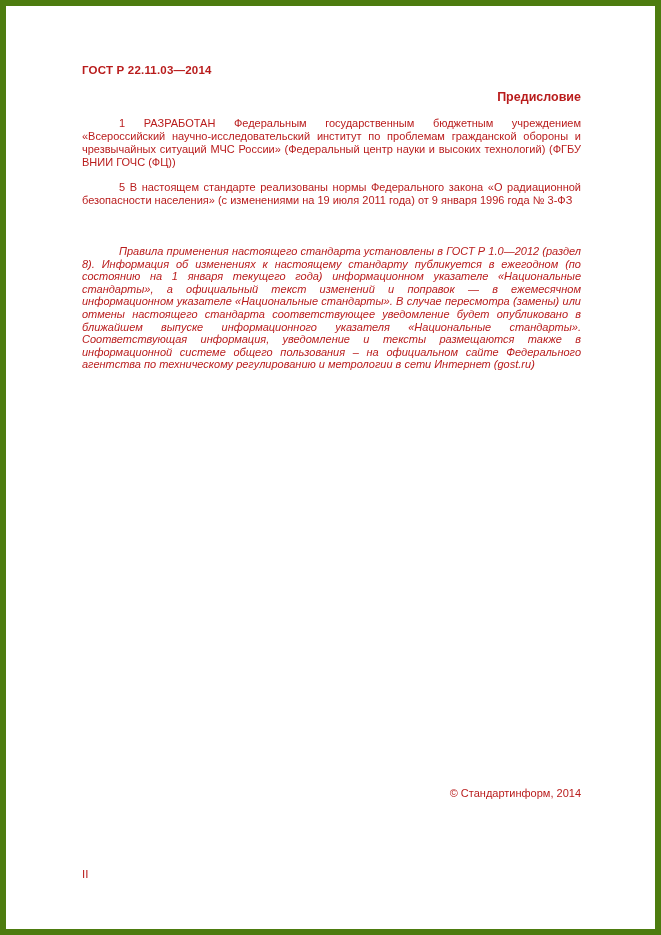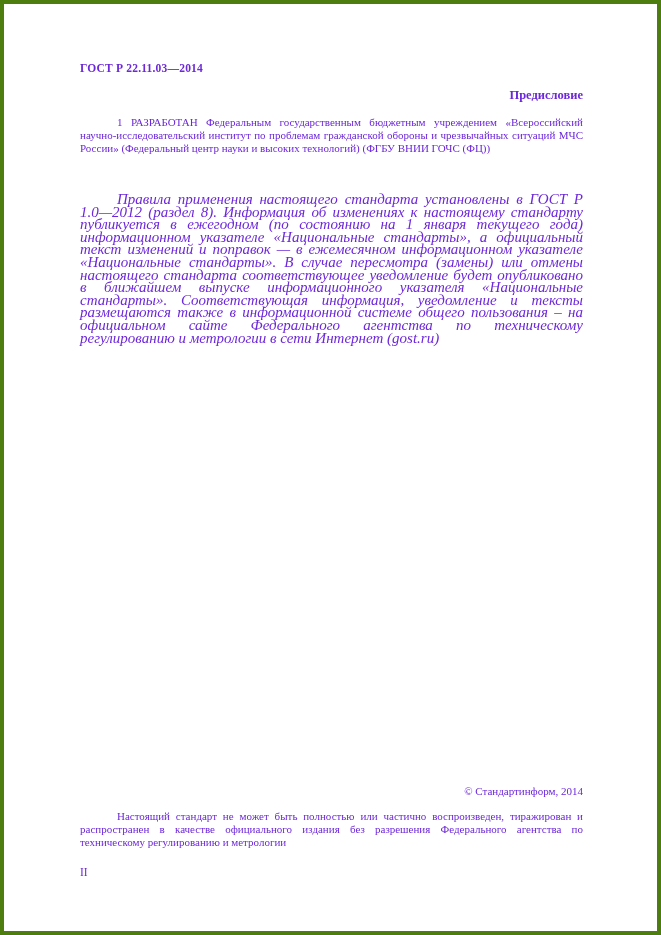--- a/index.html
+++ b/index.html
@@ -6,23 +6,23 @@
     margin: 0;
     padding: 0;
     background: #ffffff;
   }
   .page {
     position: relative;
     width: 661px;
     height: 935px;
     background: #ffffff;
     box-sizing: border-box;
-    border: 4px solid #4d7c0f;
-    font-family: Liberation Serif, serif;
-    color: #6d28d9;
+    border: 6px solid #4d7c0f;
+    font-family: Liberation Sans, sans-serif;
+    color: #b91c1c;
     overflow: hidden;
   }
   .content {
     position: absolute;
     left: 76px;
     right: 74px;
     top: 58px;
   }
   .doc-code {
     font-size: 11.5px;
@@ -44,21 +44,21 @@
   }
   .para.first {
     margin-top: 13px;
   }
   .para.spaced {
     margin-top: 12px;
   }
   .italic-note {
     margin-top: 38px;
     font-style: italic;
-    font-size: 15px;
+    font-size: 11px;
     line-height: 12.6px;
     text-align: justify;
     text-indent: 37px;
   }
   .copyright {
     position: absolute;
     right: 74px;
     top: 781px;
     font-size: 11px;
     text-align: center;
@@ -82,21 +82,21 @@
   }
 </style>
 </head>
 <body>
 
 <div class="page">
   <div class="content">
     <div class="doc-code">ГОСТ Р 22.11.03—2014</div>
     <h1 class="title">Предисловие</h1>
     <p class="para first">1 РАЗРАБОТАН Федеральным государственным бюджетным учреждением «Всероссийский научно-исследовательский институт по проблемам гражданской обороны и чрезвычайных ситуаций МЧС России» (Федеральный центр науки и высоких технологий) (ФГБУ ВНИИ ГОЧС (ФЦ))</p>
+    <p class="para spaced">5 В настоящем стандарте реализованы нормы Федерального закона «О радиационной безопасности населения» (с изменениями на 19 июля 2011 года) от 9 января 1996 года № 3-ФЗ</p>
     <p class="italic-note">Правила применения настоящего стандарта установлены в ГОСТ Р 1.0—2012 (раздел 8). Информация об изменениях к настоящему стандарту публикуется в ежегодном (по состоянию на 1 января текущего года) информационном указателе «Национальные стандарты», а официальный текст изменений и поправок — в ежемесячном информационном указателе «Национальные стандарты». В случае пересмотра (замены) или отмены настоящего стандарта соответствующее уведомление будет опубликовано в ближайшем выпуске информационного указателя «Национальные стандарты». Соответствующая информация, уведомление и тексты размещаются также в информационной системе общего пользования – на официальном сайте Федерального агентства по техническому регулированию и метрологии в сети Интернет (gost.ru)</p>
   </div>
 
   <div class="copyright">© Стандартинформ, 2014</div>
 
-  <p class="footer-note">Настоящий стандарт не может быть полностью или частично воспроизведен, тиражирован и распространен в качестве официального издания без разрешения Федерального агентства по техническому регулированию и метрологии</p>
 
   <div class="page-number">II</div>
 </div>
 
 </body></html>

